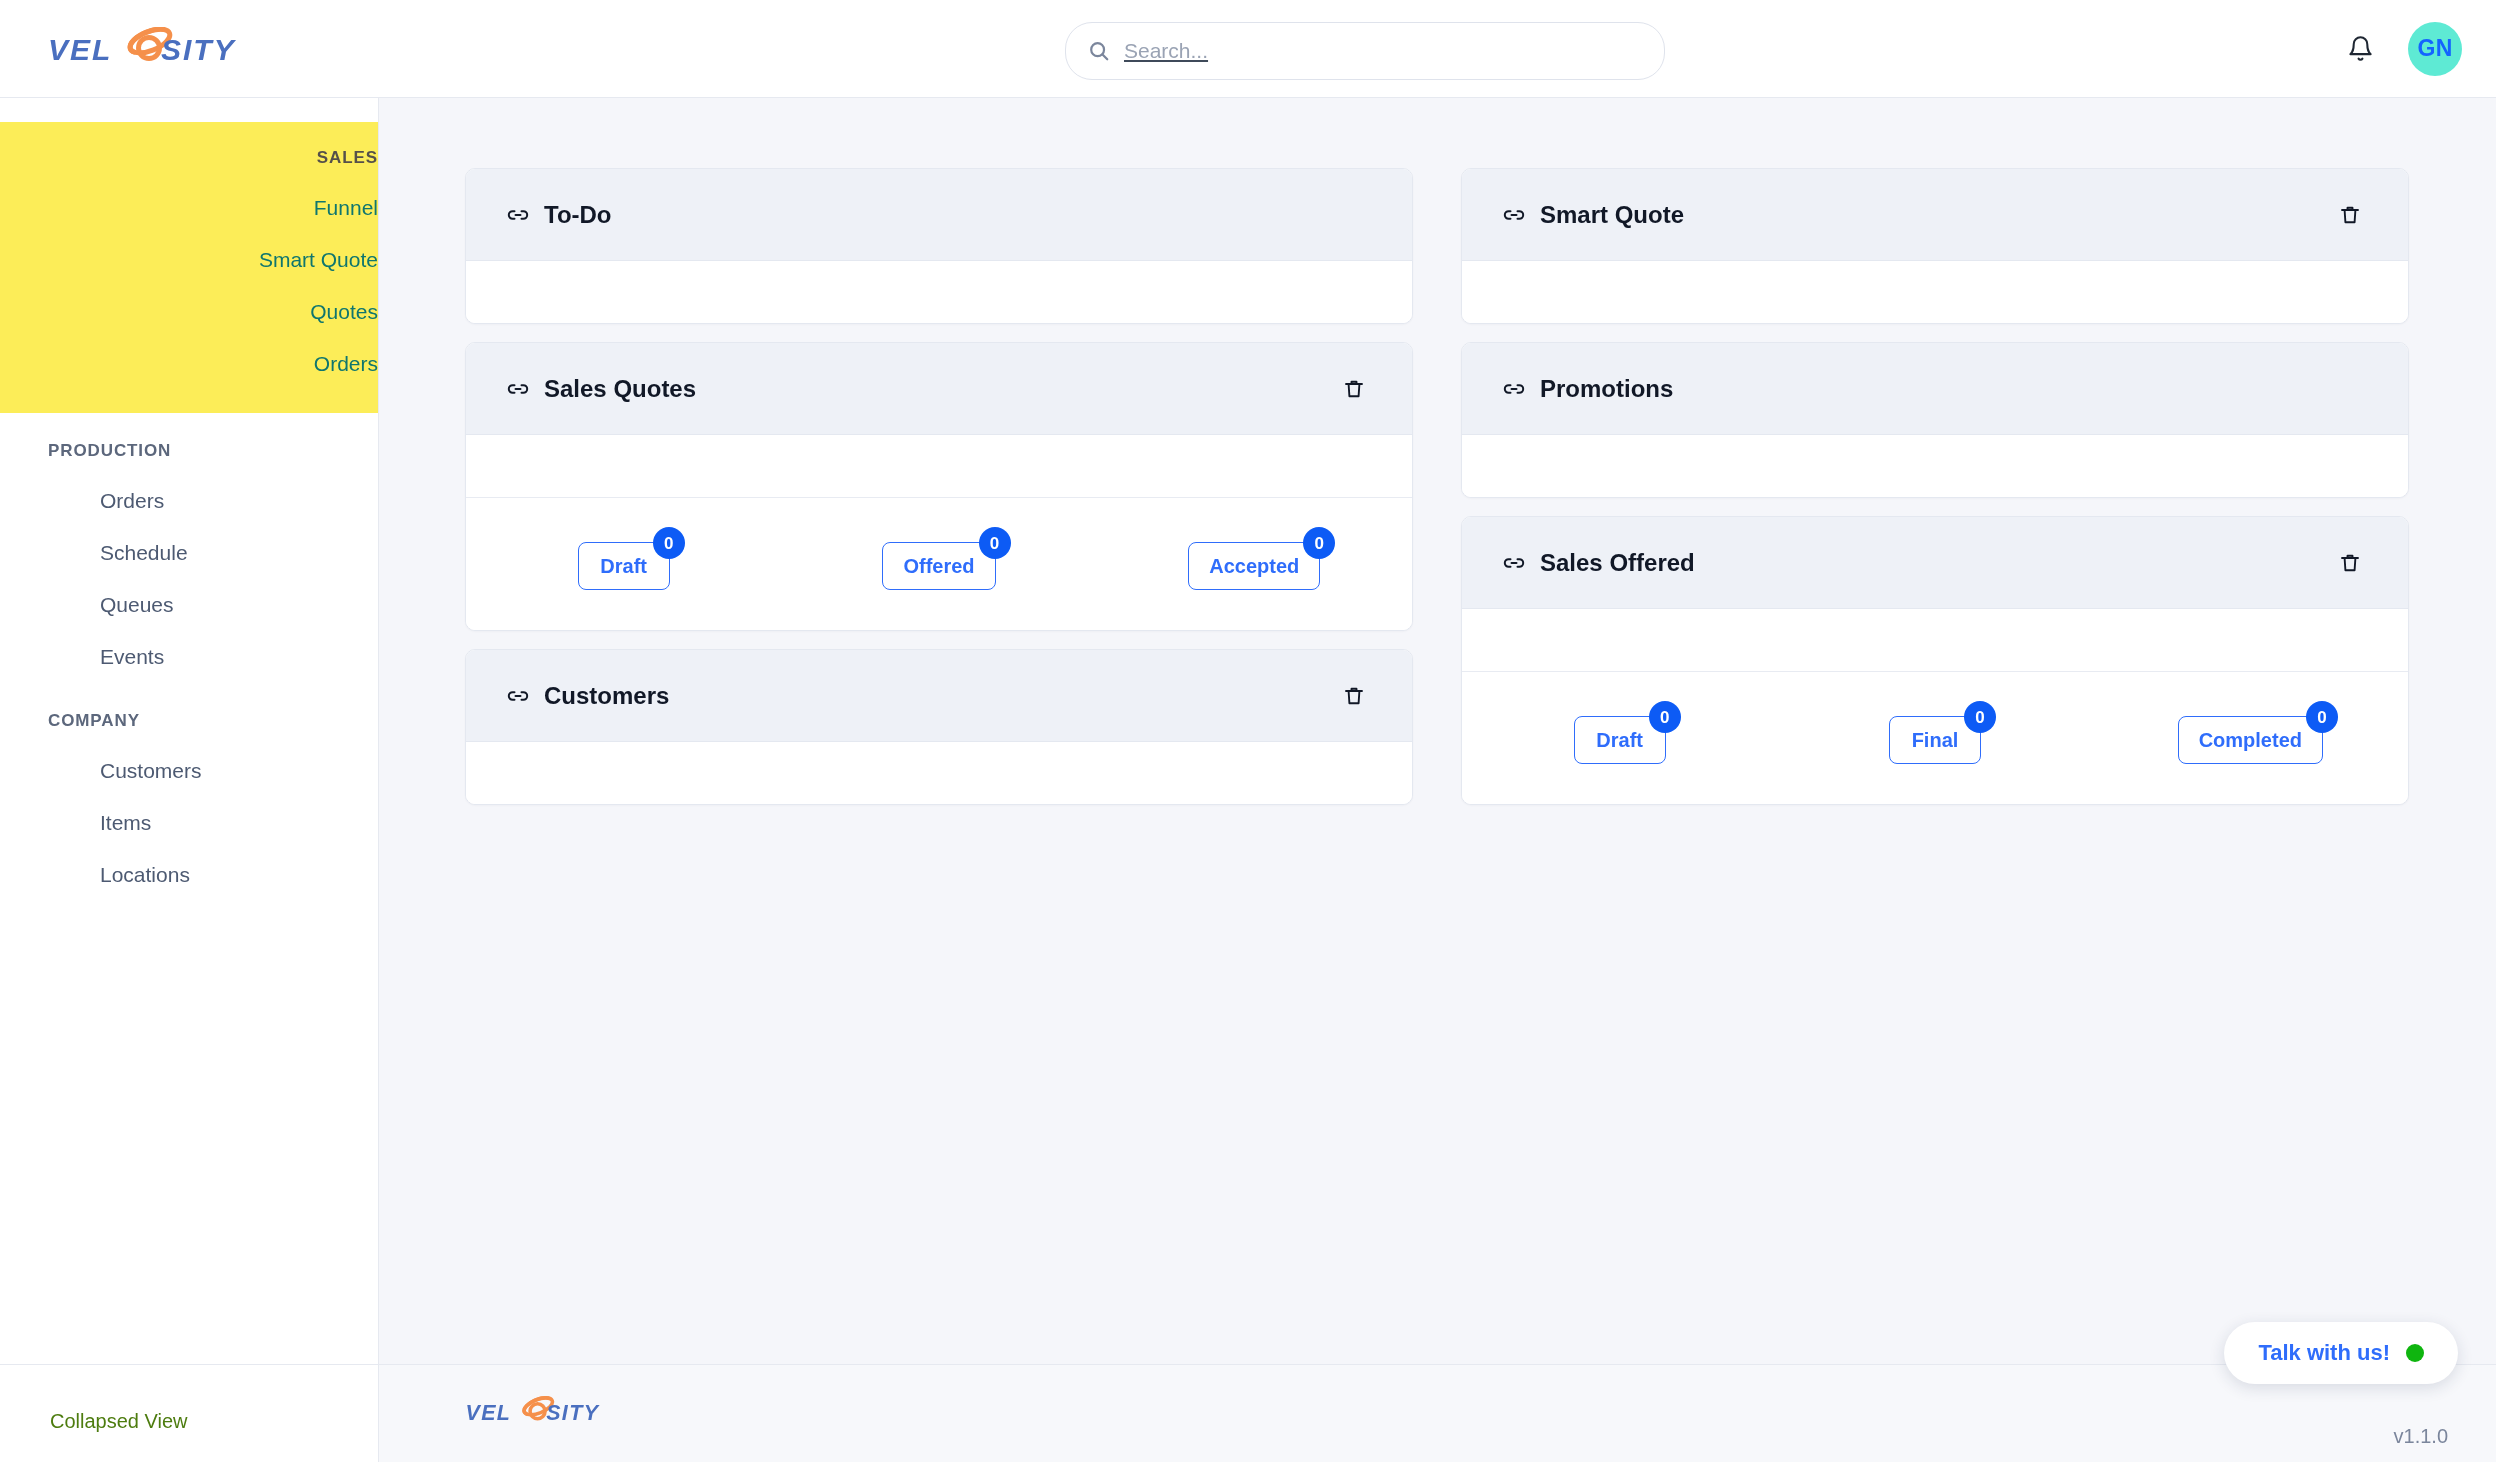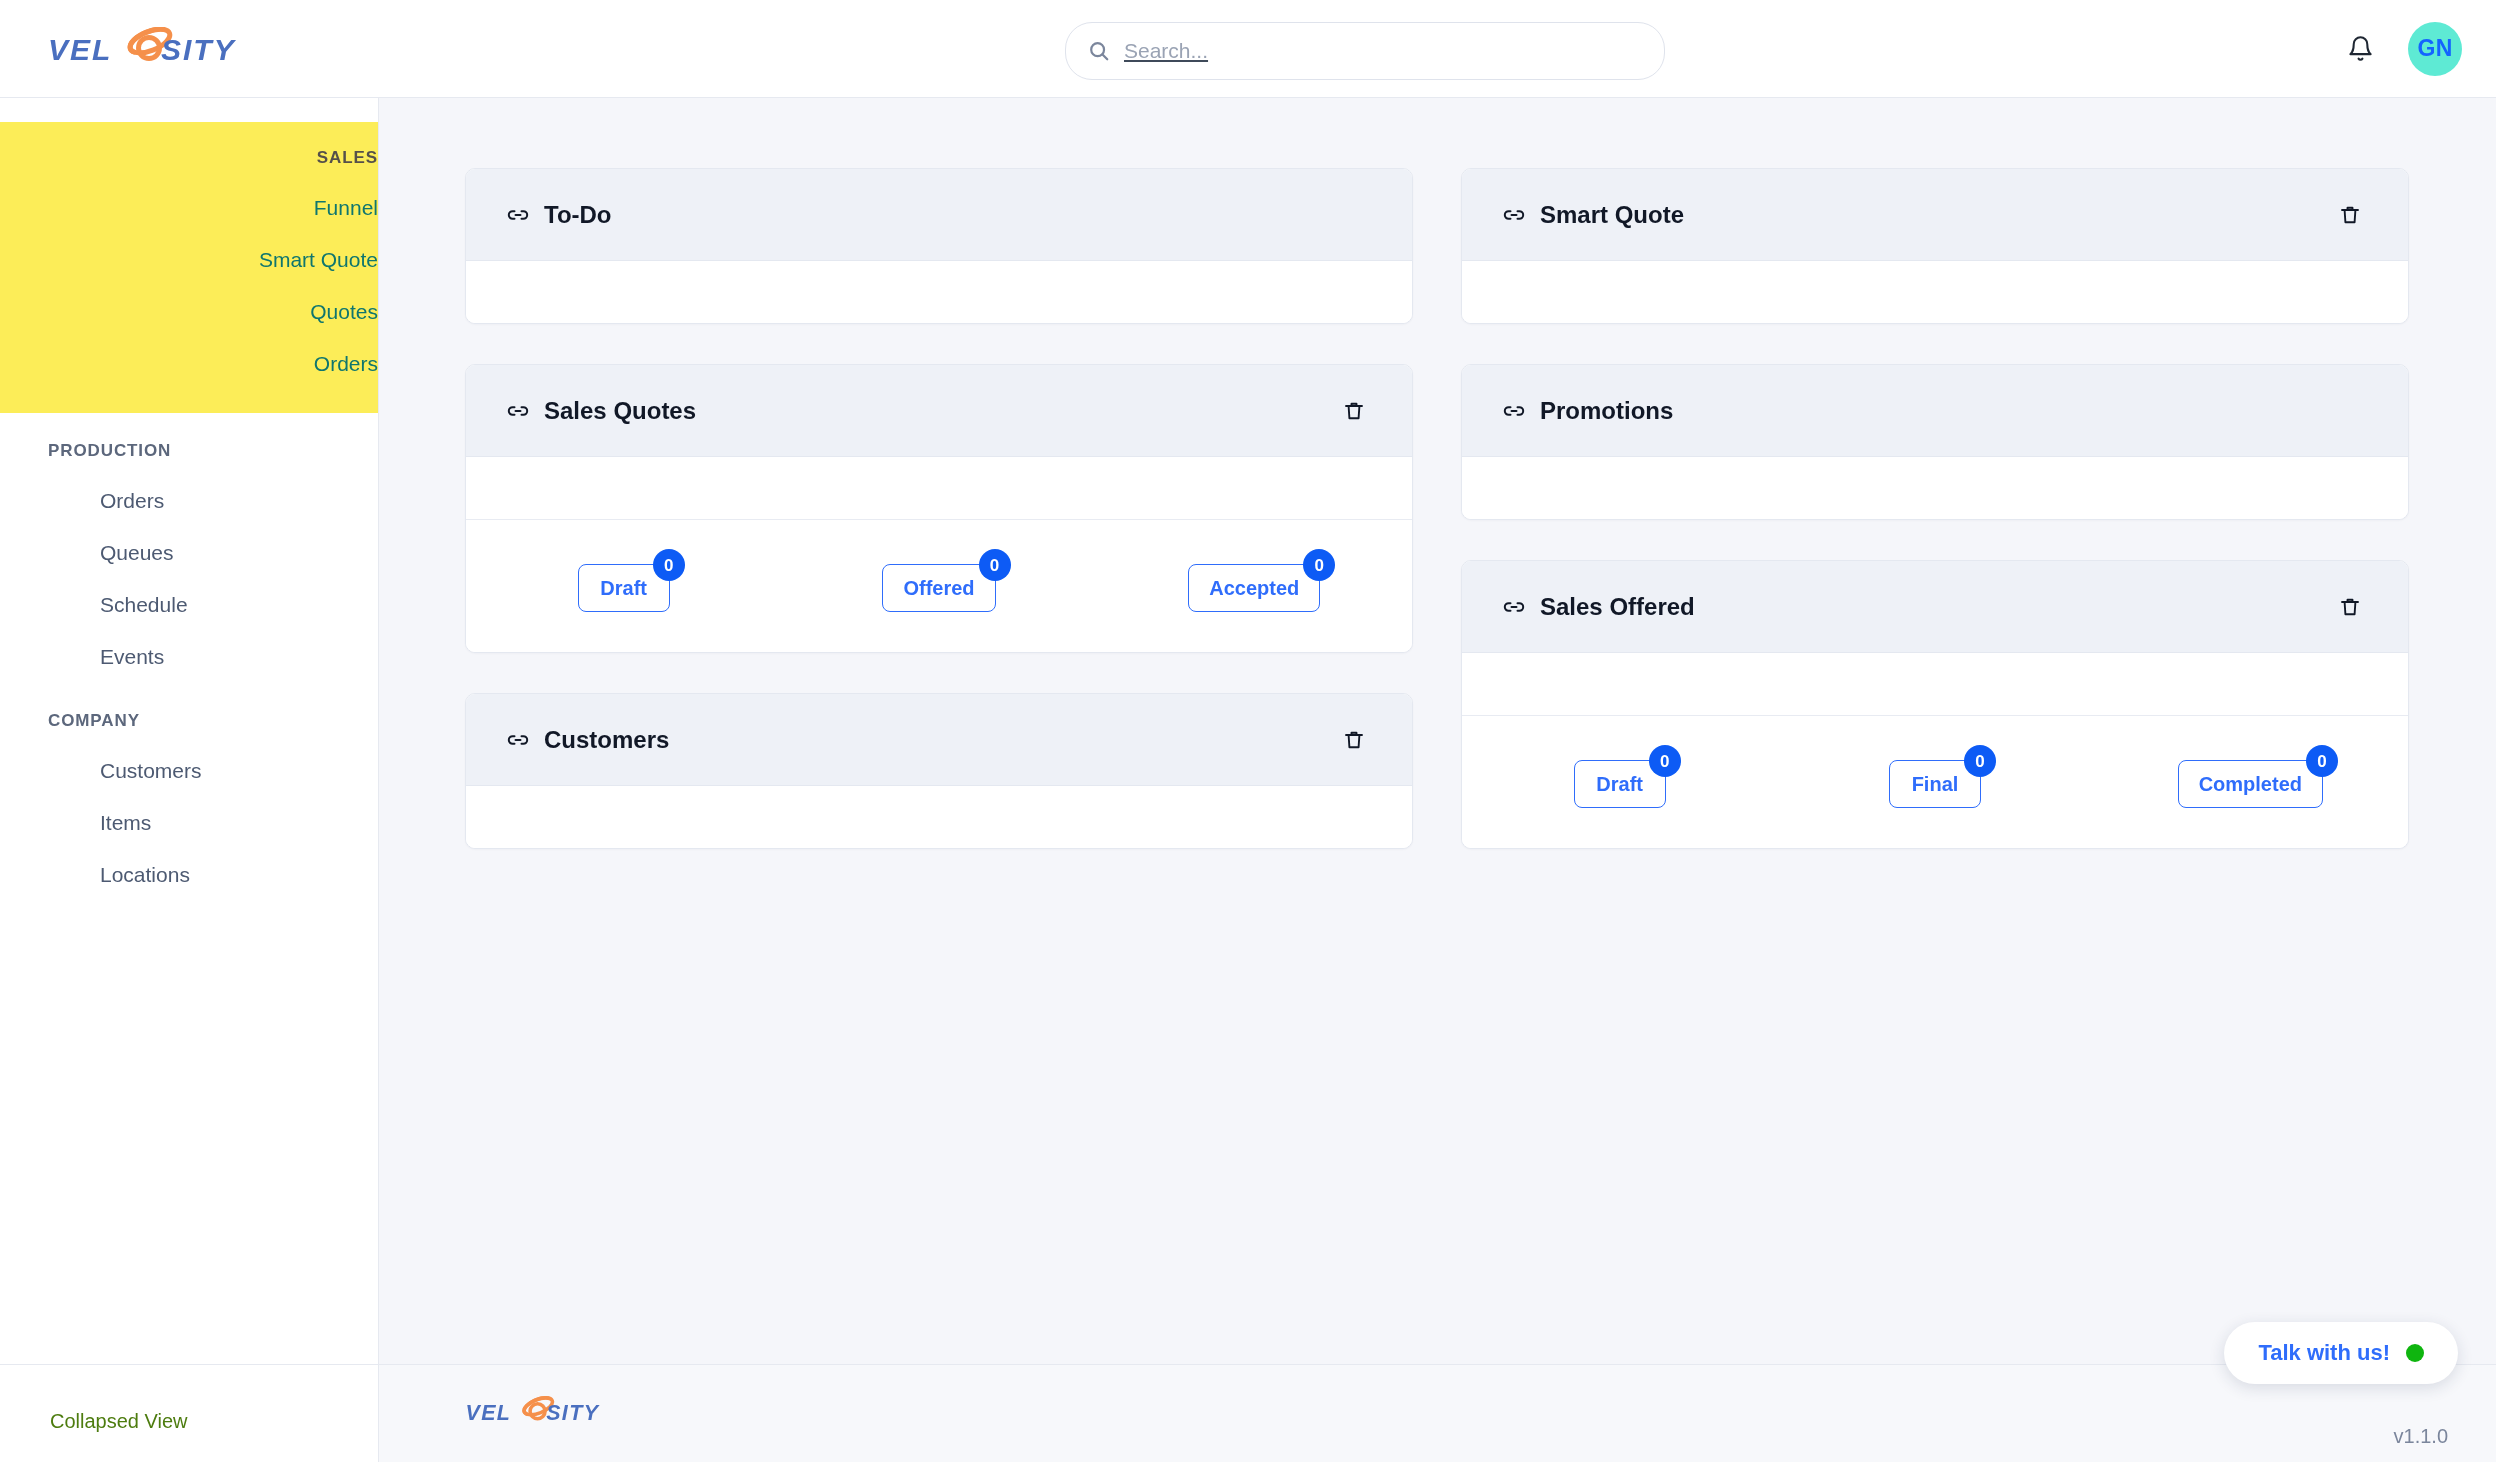--- a/index.html
+++ b/index.html
@@ -178,21 +178,21 @@
 
   .grid {
     position: absolute;
     top: 70px;
     left: 86px;
     width: 1945px;
     display: flex;
     gap: 48px;
   }
 
-  .col { width: 948px; display: flex; flex-direction: column; gap: 40px; }
+  .col { width: 948px; display: flex; flex-direction: column; gap: 18px; }
 
   .card {
     background: #ffffff;
     border: 1px solid #e4e8f0;
     border-radius: 10px;
     overflow: hidden;
     box-shadow: 0 1px 2px rgba(30,40,70,.03);
   }
 
   .card-header {
@@ -382,22 +382,22 @@
       <div class="nav-group-title">SALES</div>
       <a class="nav-item">Funnel</a>
       <a class="nav-item">Smart Quote</a>
       <a class="nav-item">Quotes</a>
       <a class="nav-item">Orders</a>
     </div>
 
     <div class="nav-group">
       <div class="nav-group-title">PRODUCTION</div>
       <a class="nav-item">Orders</a>
+      <a class="nav-item">Schedule</a>
       <a class="nav-item">Queues</a>
-      <a class="nav-item">Schedule</a>
       <a class="nav-item">Events</a>
     </div>
 
     <div class="nav-group">
       <div class="nav-group-title">COMPANY</div>
       <a class="nav-item">Customers</a>
       <a class="nav-item">Items</a>
       <a class="nav-item">Locations</a>
     </div>
 

